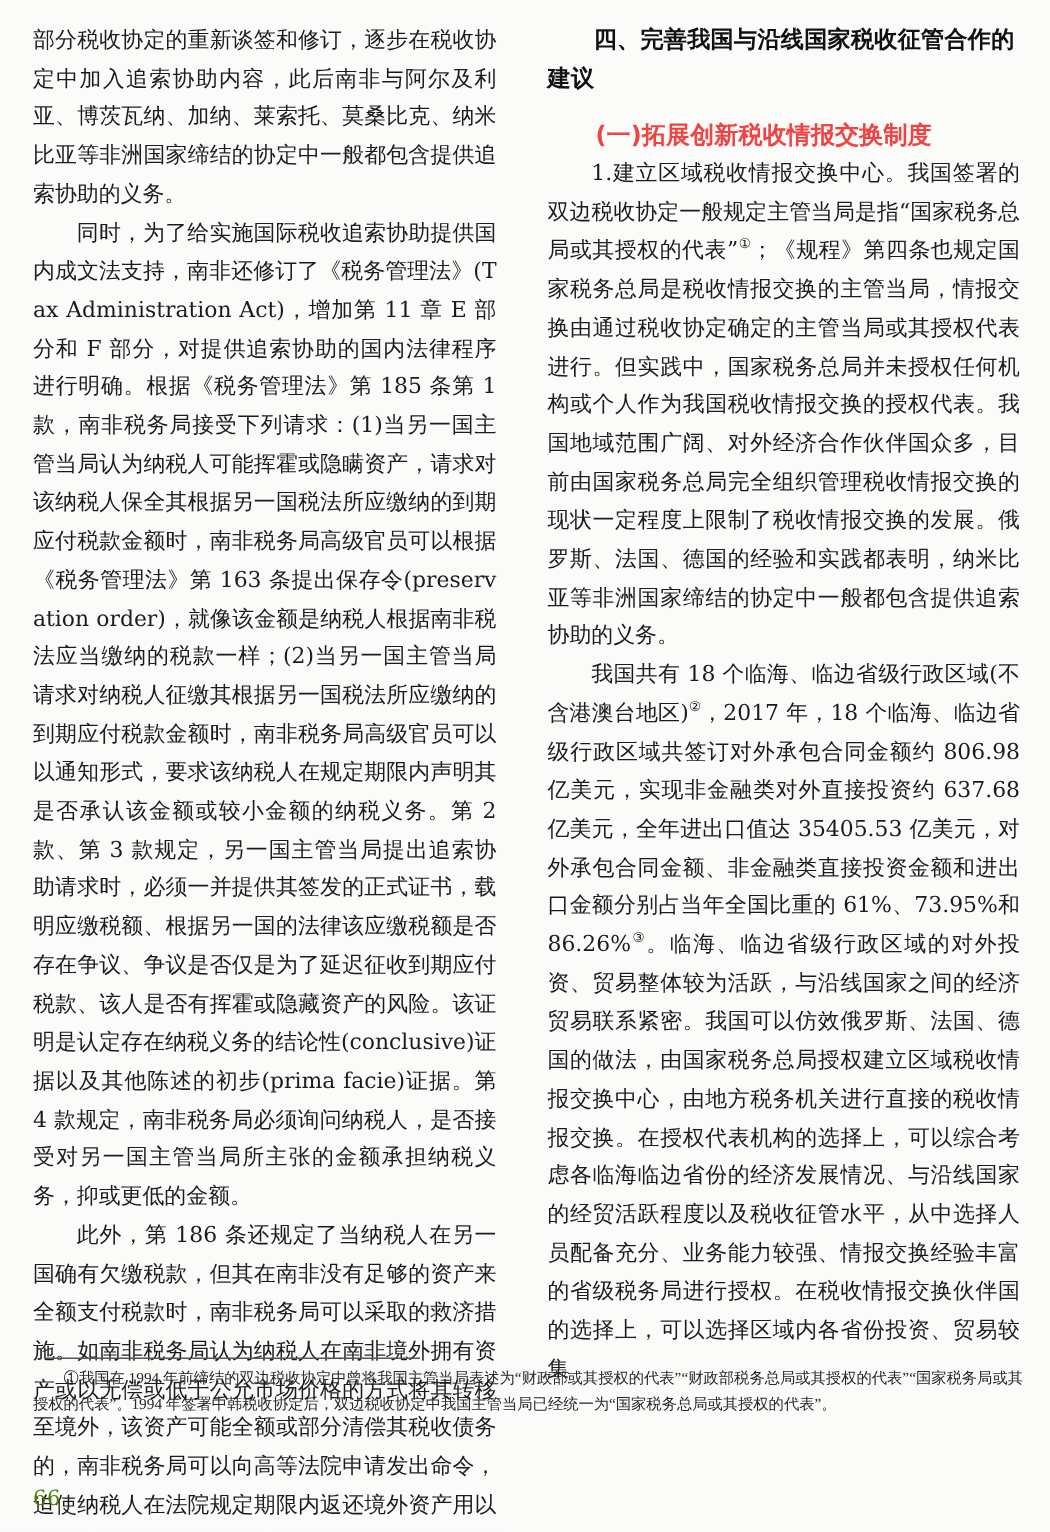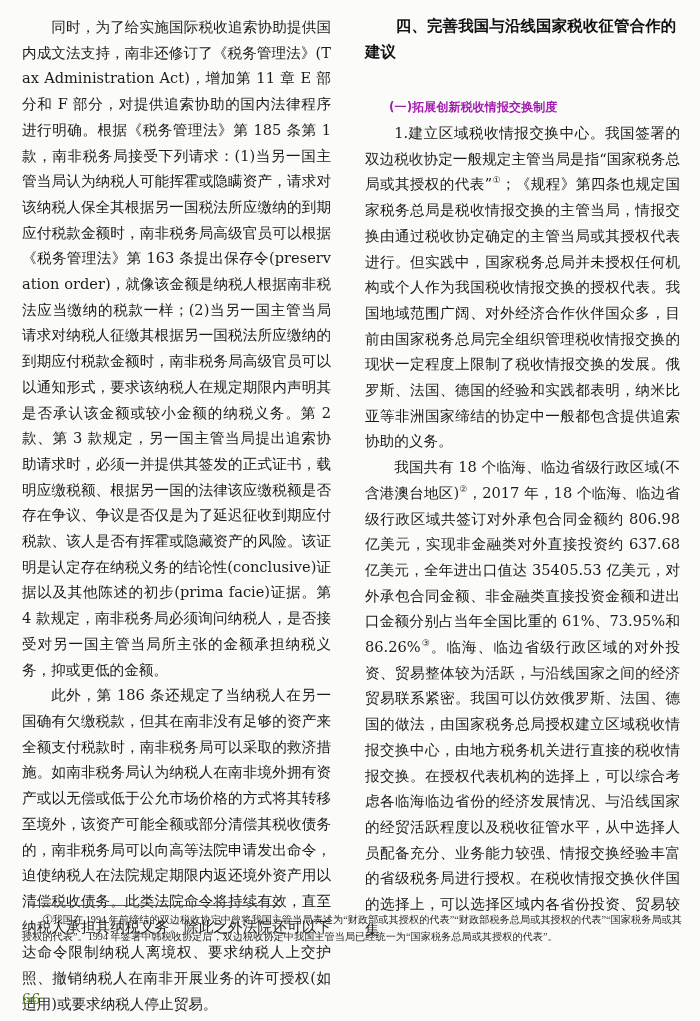--- a/index.html
+++ b/index.html
@@ -48,36 +48,36 @@
     letter-spacing: 0px;
     -webkit-hyphens: none;
     hyphens: none;
     word-break: break-all;
   }
   p.indent {
     text-indent: 2em;
   }
   
   h2.sec-title {
-    margin: 0 0 30px 0;
+    margin: 0 0 13px 0;
     font-family: "DejaVu Sans", "Liberation Sans", sans-serif;
     font-size: 15.4px;
     font-weight: 700;
     line-height: 25.5px;
     color: #111111;
     text-indent: 2em;
     letter-spacing: 0.2px;
   }
   h3.sub-title {
     margin: 0 0 1px 0;
     font-family: "DejaVu Sans", "Liberation Sans", sans-serif;
-    font-size: 12px;
+    font-size: 16px;
     font-weight: 700;
     line-height: 24px;
-    color: #a21caf;
+    color: #ef4444;
     text-indent: 2em;
     letter-spacing: 0.1px;
   }
   sup.fnref {
     font-size: 9px;
     vertical-align: super;
     line-height: 0;
   }
   
   .footnotes {
@@ -117,20 +117,21 @@
   }
 </style>
 </head>
 <body>
 
 <div class="page">
 
   <div class="columns">
 
     <div class="col col-left">
+      <p class="body">部分税收协定的重新谈签和修订，逐步在税收协定中加入追索协助内容，此后南非与阿尔及利亚、博茨瓦纳、加纳、莱索托、莫桑比克、纳米比亚等非洲国家缔结的协定中一般都包含提供追索协助的义务。</p>
       <p class="body indent">同时，为了给实施国际税收追索协助提供国内成文法支持，南非还修订了《税务管理法》(Tax Administration Act)，增加第 11 章 E 部分和 F 部分，对提供追索协助的国内法律程序进行明确。根据《税务管理法》第 185 条第 1 款，南非税务局接受下列请求：(1)当另一国主管当局认为纳税人可能挥霍或隐瞒资产，请求对该纳税人保全其根据另一国税法所应缴纳的到期应付税款金额时，南非税务局高级官员可以根据《税务管理法》第 163 条提出保存令(preservation order)，就像该金额是纳税人根据南非税法应当缴纳的税款一样；(2)当另一国主管当局请求对纳税人征缴其根据另一国税法所应缴纳的到期应付税款金额时，南非税务局高级官员可以以通知形式，要求该纳税人在规定期限内声明其是否承认该金额或较小金额的纳税义务。第 2 款、第 3 款规定，另一国主管当局提出追索协助请求时，必须一并提供其签发的正式证书，载明应缴税额、根据另一国的法律该应缴税额是否存在争议、争议是否仅是为了延迟征收到期应付税款、该人是否有挥霍或隐藏资产的风险。该证明是认定存在纳税义务的结论性(conclusive)证据以及其他陈述的初步(prima facie)证据。第 4 款规定，南非税务局必须询问纳税人，是否接受对另一国主管当局所主张的金额承担纳税义务，抑或更低的金额。</p>
       <p class="body indent">此外，第 186 条还规定了当纳税人在另一国确有欠缴税款，但其在南非没有足够的资产来全额支付税款时，南非税务局可以采取的救济措施。如南非税务局认为纳税人在南非境外拥有资产或以无偿或低于公允市场价格的方式将其转移至境外，该资产可能全额或部分清偿其税收债务的，南非税务局可以向高等法院申请发出命令，迫使纳税人在法院规定期限内返还境外资产用以清偿税收债务。此类法院命令将持续有效，直至纳税人承担其纳税义务。除此之外法院还可以下达命令限制纳税人离境权、要求纳税人上交护照、撤销纳税人在南非开展业务的许可授权(如适用)或要求纳税人停止贸易。</p>
     </div>
 
     <div class="col col-right">
       <h2 class="sec-title">四、完善我国与沿线国家税收征管合作的建议</h2>
 
       <h3 class="sub-title">(一)拓展创新税收情报交换制度</h3>
 
 

